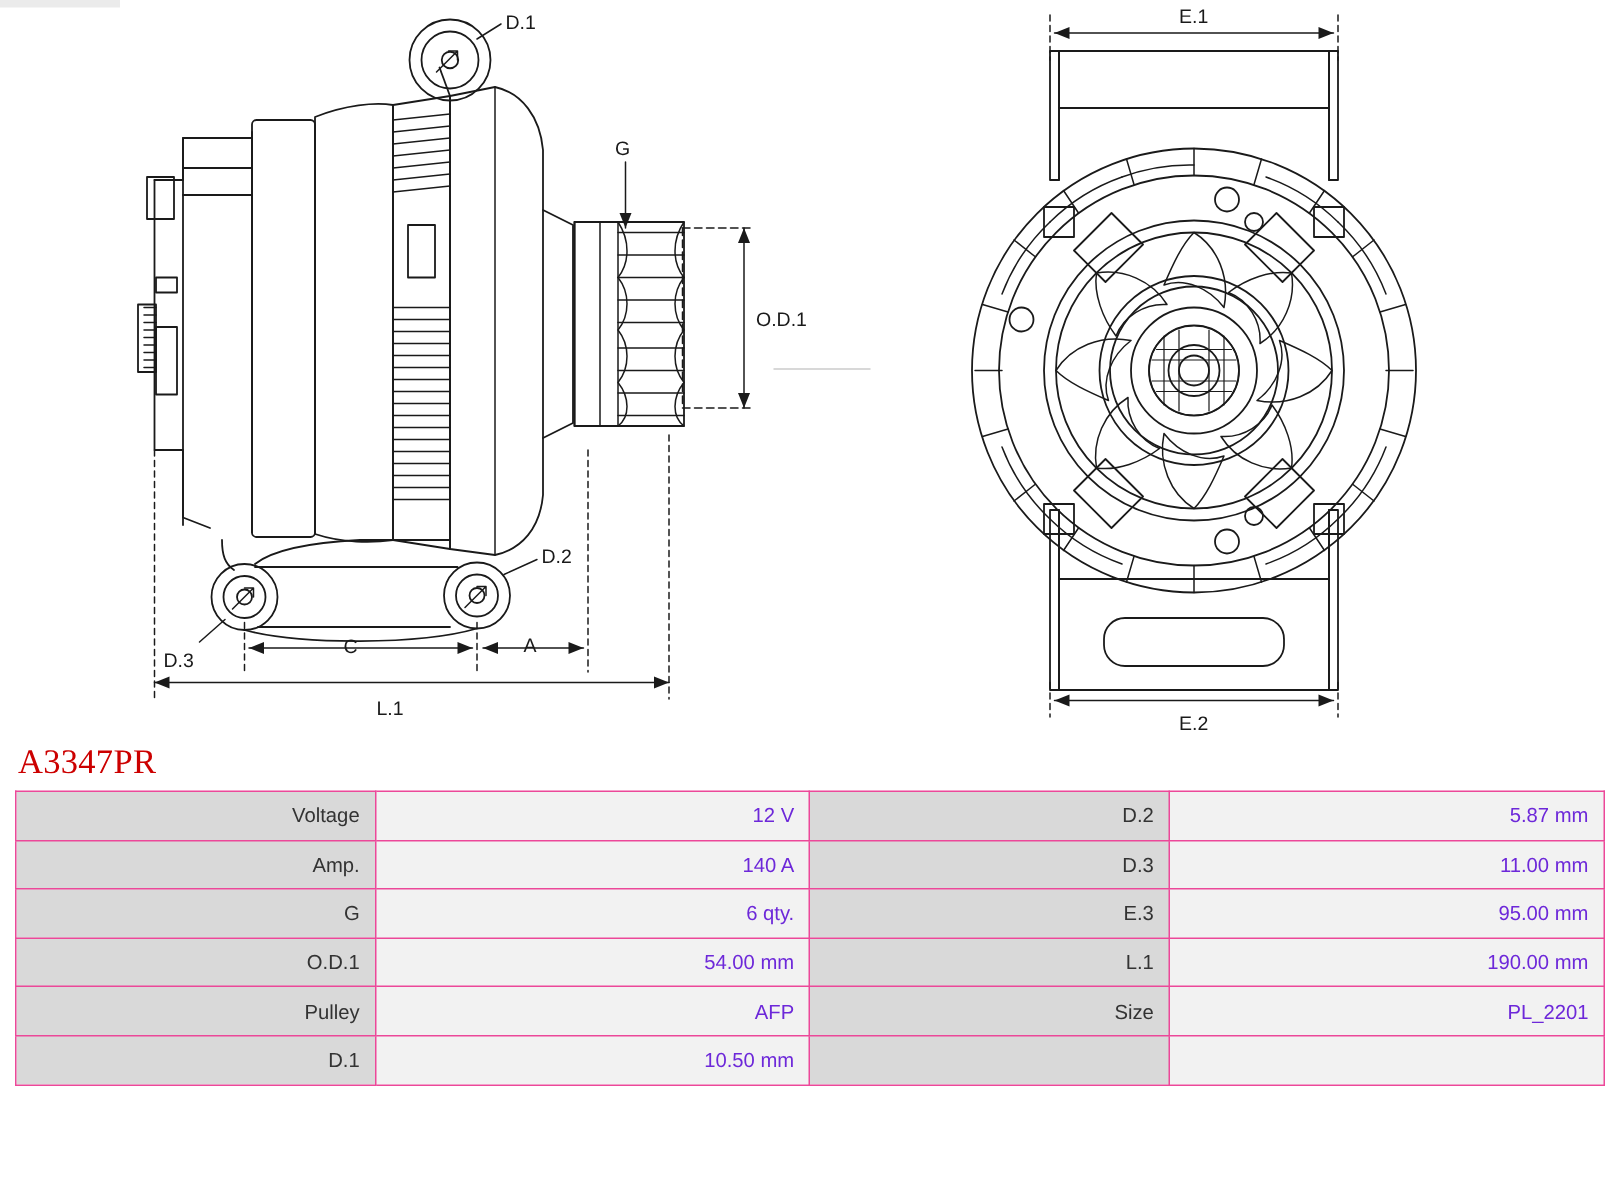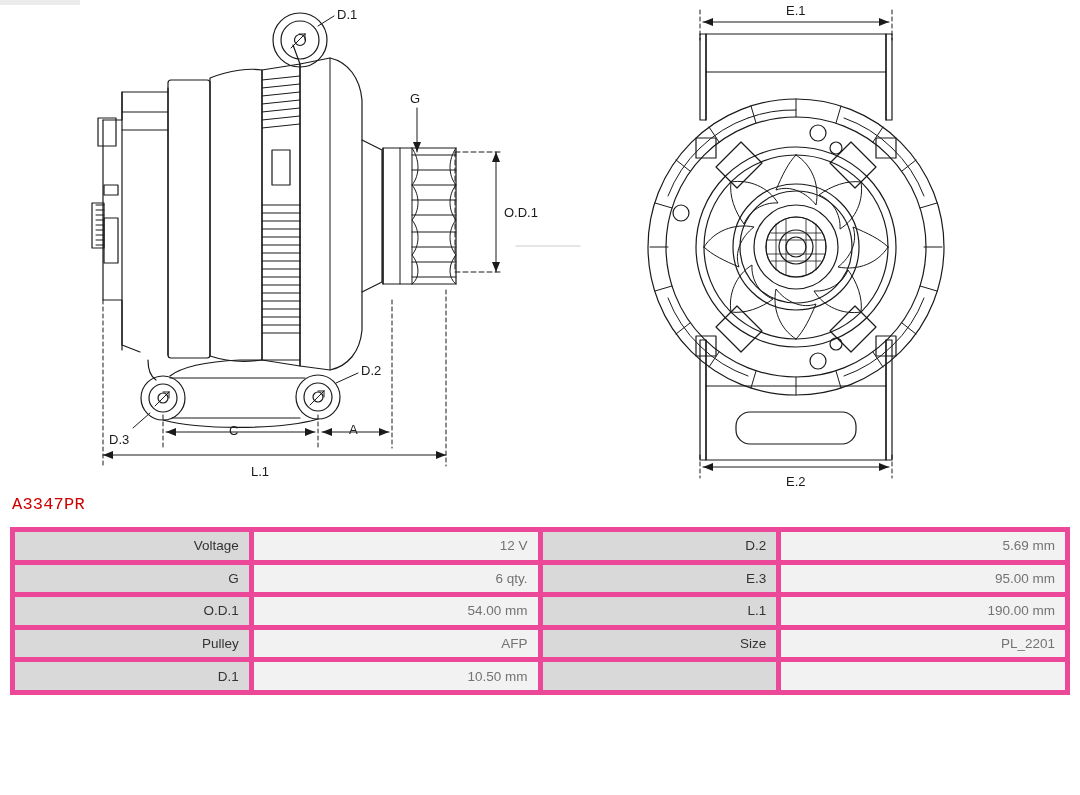--- a/index.html
+++ b/index.html
@@ -20,52 +20,52 @@
   .drawing {
     position: absolute;
     left: 0; top: 0;
     width: 1080px;
     height: 495px;
   }
   .part-number {
     position: absolute;
     left: 12px;
     top: 495px;
-    font-size: 17px;
+    font-size: 23px;
     color: #cc0000;
-    font-family: Liberation Mono, monospace;
+    font-family: Liberation Serif, serif;
     letter-spacing: 0.2px;
   }
   table.specs {
     position: absolute;
     left: 10px;
     top: 527px;
     width: 1060px;
     border-collapse: collapse;
     font-size: 13.5px;
     color: #222;
   }
   table.specs td {
     height: 32.6px;
-    border: 5px solid #ec4899;
+    border: 1px solid #ec4899;
     padding: 0 10px;
     white-space: nowrap;
     margin-top: 13px;
   }
   td.label {
     background: #d9d9d9;
     text-align: right;
     width: 240px;
     color: #333;
   }
   td.value {
     background: #f2f2f2;
     text-align: right;
     width: 290px;
-    color: #737373;
+    color: #6d28d9;
   }
   td.blank {
     background: #f2f2f2;
     border: 1px solid #ffffff;
   }
   td.blank-label {
     background: #d9d9d9;
   }
   svg text {
     font-family: "Liberation Sans", sans-serif;
@@ -290,21 +290,27 @@
   </svg>
 
   <div class="part-number">A3347PR</div>
 
   <table class="specs">
     <tbody>
       <tr>
         <td class="label">Voltage</td>
         <td class="value">12 V</td>
         <td class="label">D.2</td>
-        <td class="value">5.69 mm</td>
+        <td class="value">5.87 mm</td>
+      </tr>
+      <tr>
+        <td class="label">Amp.</td>
+        <td class="value">140 A</td>
+        <td class="label">D.3</td>
+        <td class="value">11.00 mm</td>
       </tr>
       <tr>
         <td class="label">G</td>
         <td class="value">6 qty.</td>
         <td class="label">E.3</td>
         <td class="value">95.00 mm</td>
       </tr>
       <tr>
         <td class="label">O.D.1</td>
         <td class="value">54.00 mm</td>

